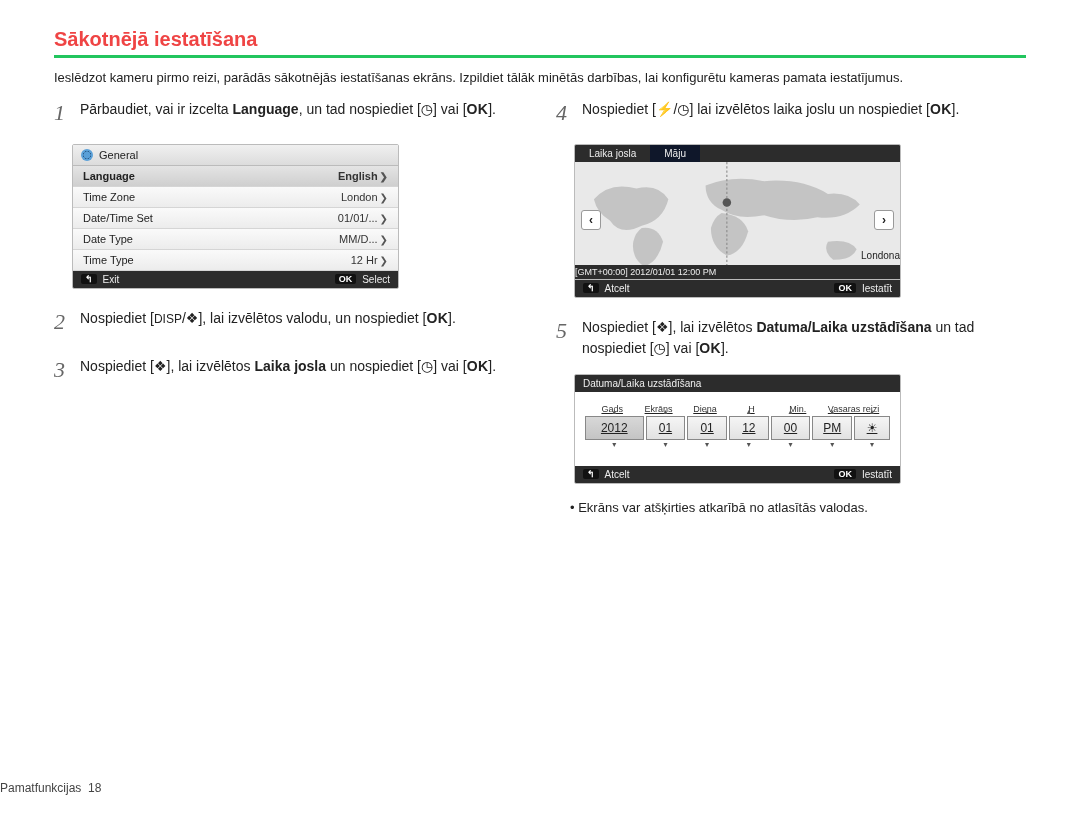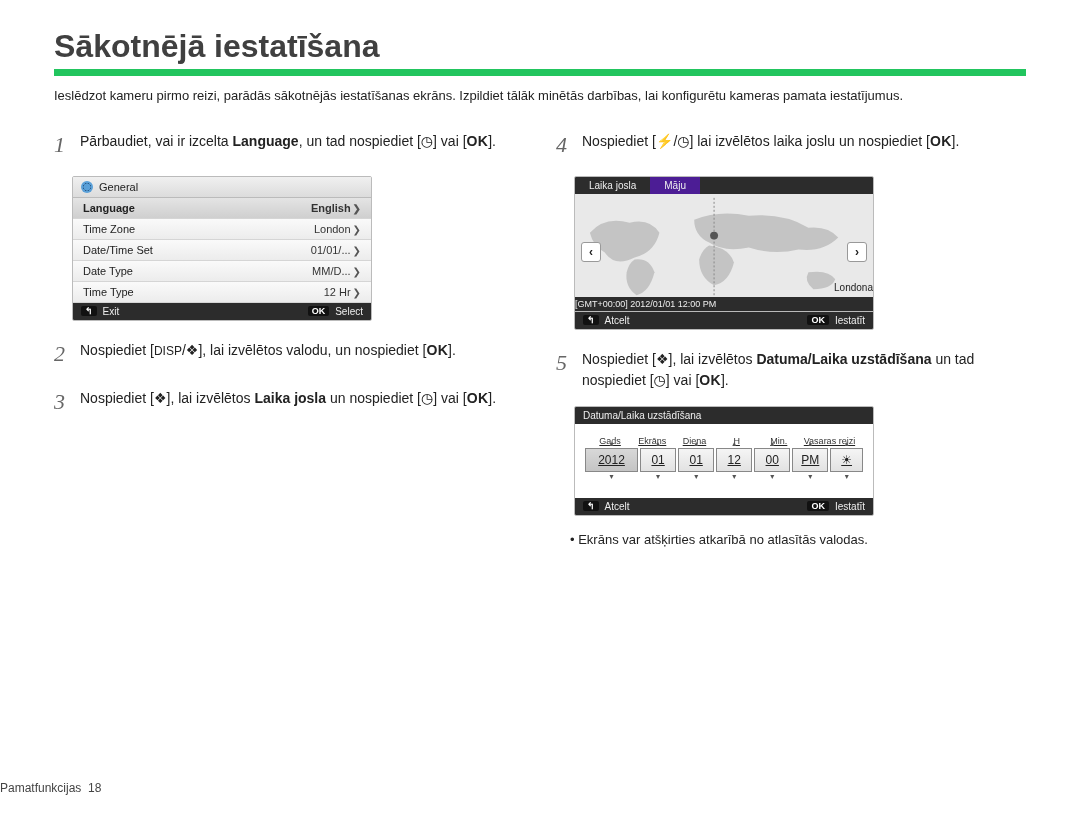--- a/index.html
+++ b/index.html
@@ -7,46 +7,46 @@
     font-family: Arial, Helvetica, sans-serif;
     font-size: 14px;
     color: #222;
     width: 1080px;
     height: 815px;
     background: #fff;
     padding: 28px 54px 0 54px;
     position: relative;
   }
   .title {
-    color: #404040;
-    font-size: 32px;
+    color: #ef4444;
+    font-size: 20px;
     font-weight: bold;
-    border-bottom: 7px solid #22c55e;
+    border-bottom: 3px solid #22c55e;
     padding-bottom: 4px;
     margin-bottom: 10px;
   }
-  .intro { font-size: 13px; line-height: 1.5; margin-bottom: 22px; }
+  .intro { font-size: 13px; line-height: 1.5; margin-bottom: 8px; }
   .cols { display: flex; gap: 32px; }
   .col { flex: 1; }
   .step { display: flex; margin-bottom: 14px; line-height: 1.55; }
   .num {
     font-style: italic;
     font-family: Georgia, serif;
     font-size: 22px;
     color: #666;
     width: 26px;
     flex-shrink: 0;
   }
   .step-text { font-size: 14px; padding-top: 3px; }
   .bold { font-weight: bold; }
   .glyph { font-family: Arial, sans-serif; display:inline-block; }
   .ok { font-weight: bold; font-family: Arial; letter-spacing: 0.3px;}
   .disp { font-weight: normal; font-family: Arial; font-size: 12px; }
   .screen {
-    width: 300px;
+    width: 327px;
     margin: 4px 0 16px 18px;
     border: 1px solid #bbb;
     border-radius: 2px;
     background: #fff;
     font-size: 11px;
     color: #222;
     padding: 0;
     overflow: hidden;
   }
   .screen-header {
@@ -73,21 +73,21 @@
     background:#2c2c2c; color:#eee;
     display:flex; font-size:10px;
     padding:3px 8px; gap:6px;
     align-items:center;
   }
   .screen-footer .spacer{flex:1;}
   .kbtn{background:#111;border-radius:2px;padding:0 4px;color:#fff;font-weight:bold;font-size:9px;}
   
   .tz-header{display:flex;background:#2c2c2c;color:#eee;font-size:10px;}
   .tz-header div{padding:3px 14px;}
-  .tz-header .sel{background:#4c1d95;}
+  .tz-header .sel{background:#0f172a;}
   .map-wrap{position:relative;height:118px;background:#e9e9e9;border-bottom:1px solid #bbb;}
   .map-svg{width:100%;height:100%;}
   .navbtn{
     position:absolute;top:50%;transform:translateY(-50%);
     width:20px;height:20px;border:1px solid #999;border-radius:3px;
     background:#fff;display:flex;align-items:center;justify-content:center;
     font-size:12px;font-weight:bold;
   }
   .navbtn.l{left:6px;} .navbtn.r{right:6px;}
   .loc-label{position:absolute;bottom:18px;left:0;right:0;text-align:right;font-size:10px;color:#222;}

